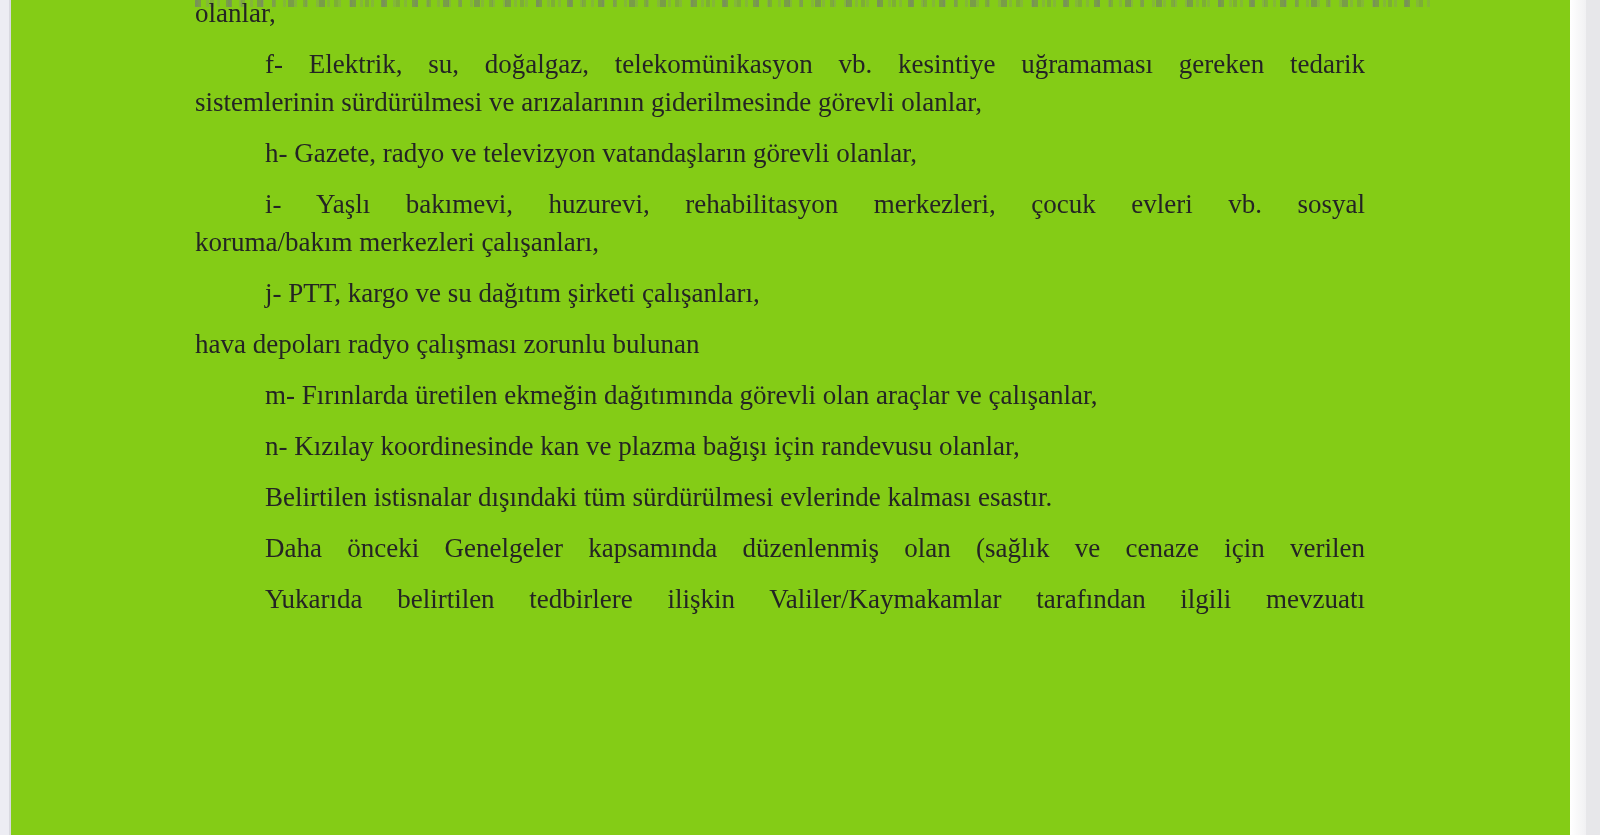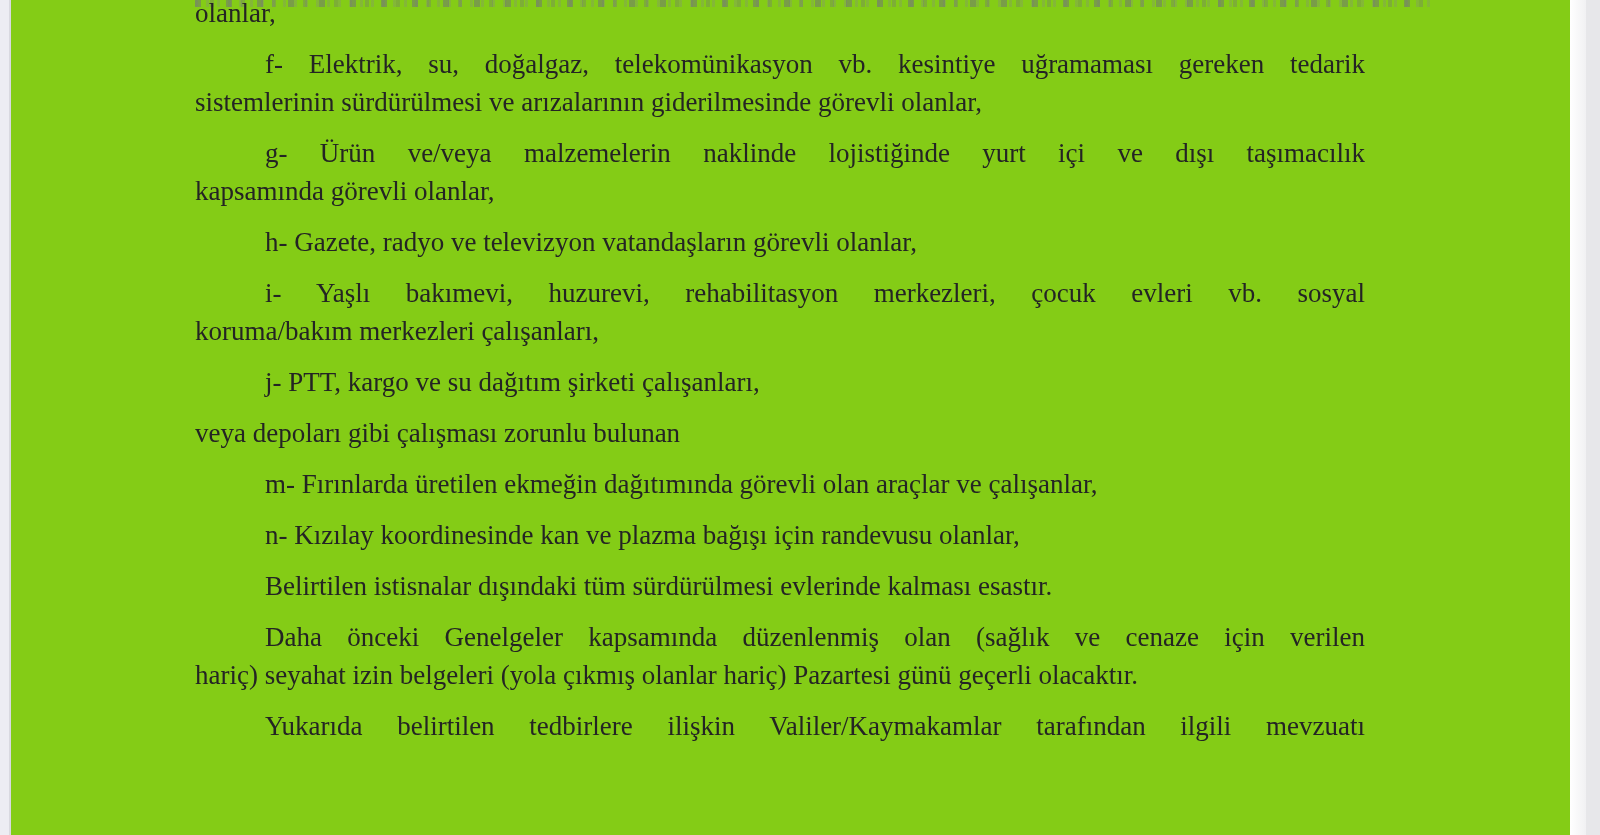--- a/index.html
+++ b/index.html
@@ -63,48 +63,43 @@
   <div class="frag-band"></div>
   <div class="content">
       <div class="para first">
         <span class="line">olanlar,</span>
       </div>
       <div class="para">
         <span class="line j ind">f- Elektrik, su, doğalgaz, telekomünikasyon vb. kesintiye uğramaması gereken tedarik</span>
         <span class="line">sistemlerinin sürdürülmesi ve arızalarının giderilmesinde görevli olanlar,</span>
       </div>
       <div class="para">
-        <span class="line j ind">g- Ürün ve/veya malzemelerin naklinde lojistiğinde yurt içi ve dışı taşımacılık</span>
-        <span class="line">kapsamında görevli olanlar,</span>
-      </div>
-      <div class="para">
         <span class="line ind">h- Gazete, radyo ve televizyon vatandaşların görevli olanlar,</span>
       </div>
       <div class="para">
         <span class="line j ind">i- Yaşlı bakımevi, huzurevi, rehabilitasyon merkezleri, çocuk evleri vb. sosyal</span>
         <span class="line">koruma/bakım merkezleri çalışanları,</span>
       </div>
       <div class="para">
         <span class="line ind">j- PTT, kargo ve su dağıtım şirketi çalışanları,</span>
       </div>
       <div class="para">
-        <span class="line">veya depoları gibi çalışması zorunlu bulunan</span>
+        <span class="line">hava depoları radyo çalışması zorunlu bulunan</span>
       </div>
       <div class="para">
         <span class="line ind">m- Fırınlarda üretilen ekmeğin dağıtımında görevli olan araçlar ve çalışanlar,</span>
       </div>
       <div class="para">
         <span class="line ind">n- Kızılay koordinesinde kan ve plazma bağışı için randevusu olanlar,</span>
       </div>
       <div class="para">
         <span class="line ind">Belirtilen istisnalar dışındaki tüm sürdürülmesi evlerinde kalması esastır.</span>
       </div>
       <div class="para">
         <span class="line j ind">Daha önceki Genelgeler kapsamında düzenlenmiş olan (sağlık ve cenaze için verilen</span>
-        <span class="line">hariç) seyahat izin belgeleri (yola çıkmış olanlar hariç) Pazartesi günü geçerli olacaktır.</span>
       </div>
       <div class="para">
         <span class="line j ind">Yukarıda belirtilen tedbirlere ilişkin Valiler/Kaymakamlar tarafından ilgili mevzuatı</span>
       </div>
     </div>
 </div>
 
 <div class="edge-right-soft"></div>
 <div class="edge-right"></div>
 

